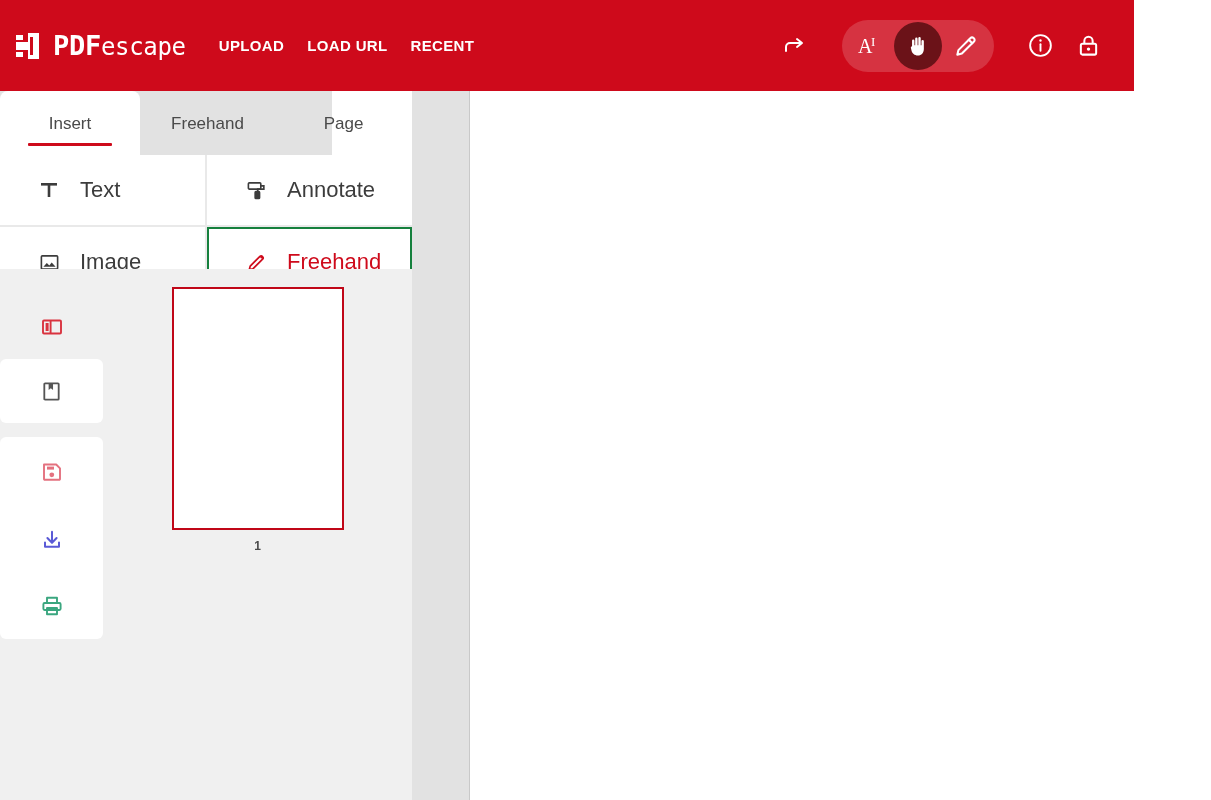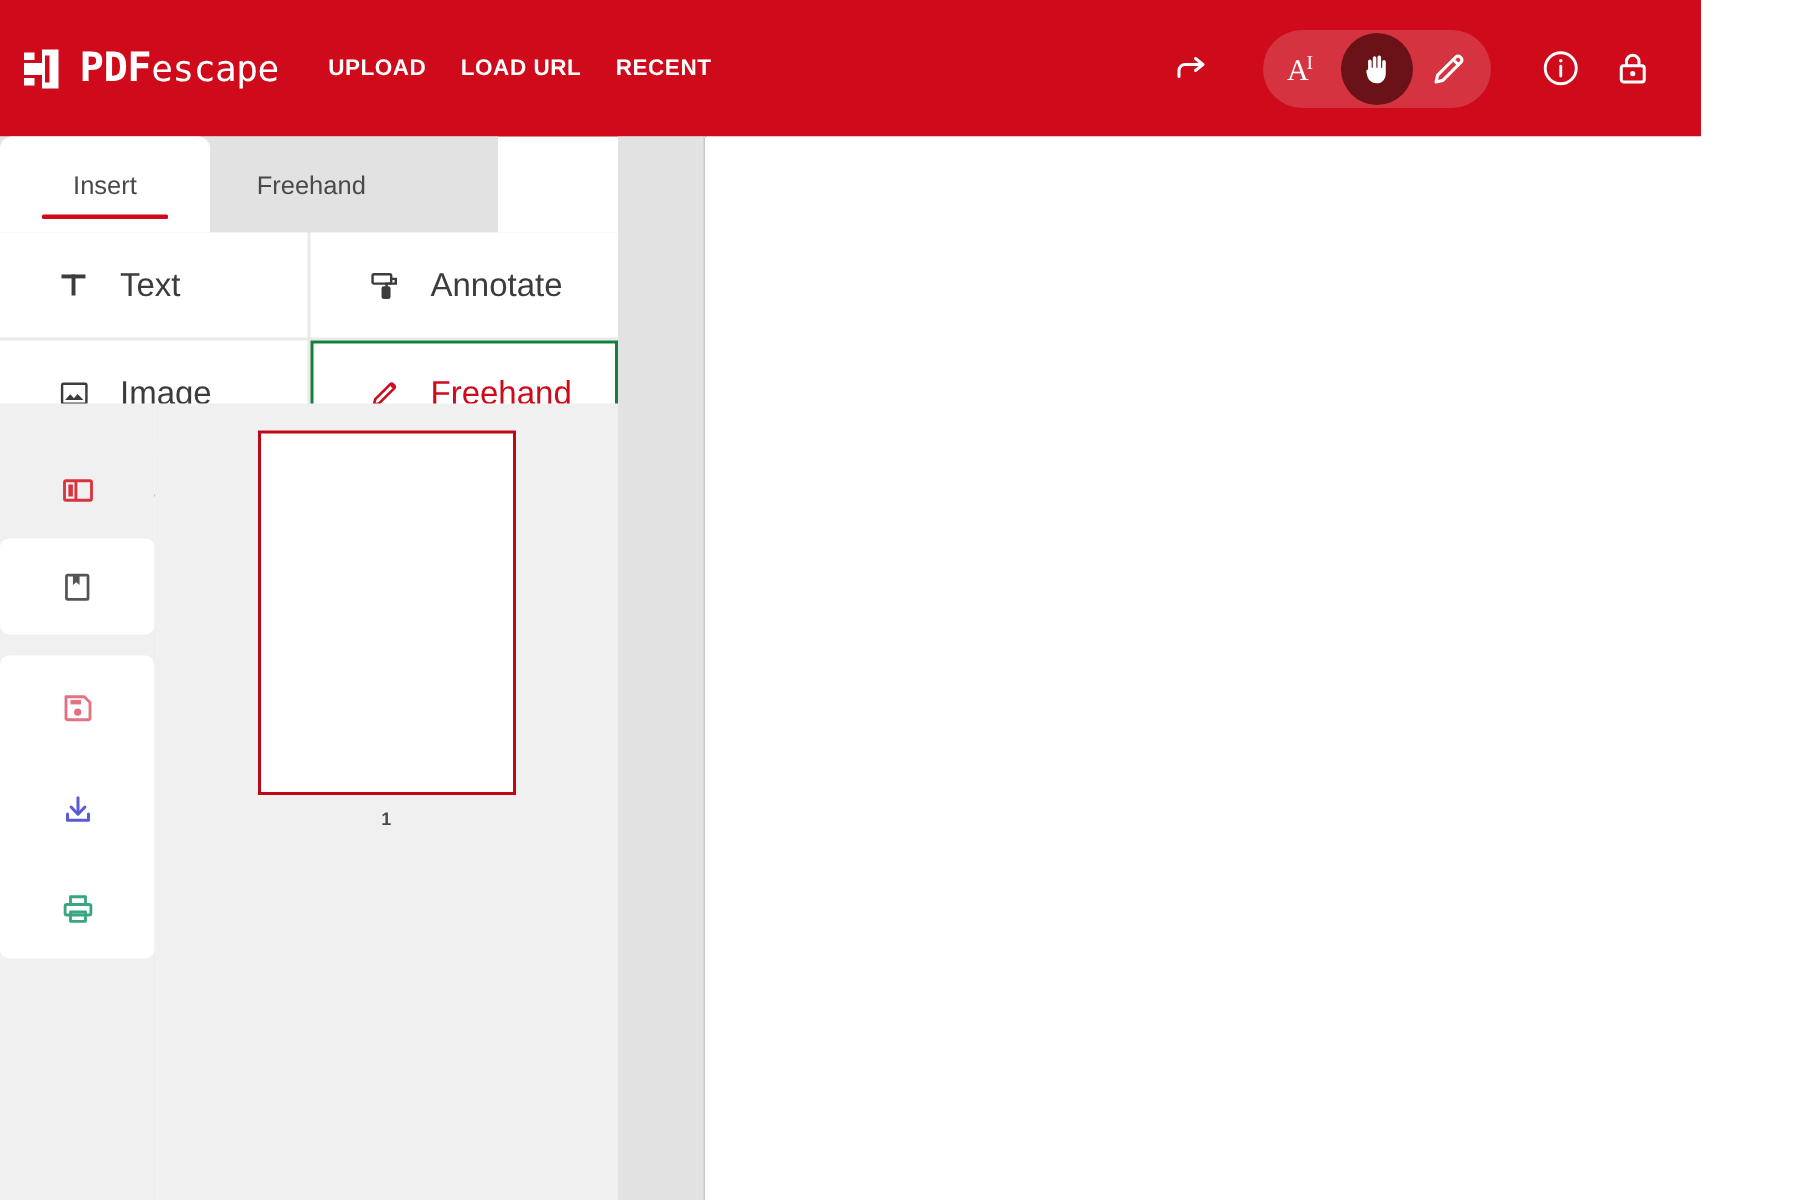--- a/index.html
+++ b/index.html
@@ -228,20 +228,23 @@
   <div class="left-panel">
 
     <div class="tabbar">
       <div class="tab" id="tab-insert">
         <span class="tab-label">Insert</span>
         <span class="tab-underline"></span>
       </div>
       <div class="tab" id="tab-annotate">
         <span class="tab-label">Freehand</span>
       </div>
+      <div class="tab" id="tab-page">
+        <span class="tab-label">Page</span>
+      </div>
     </div>
 
     <div class="tool-grid-wrap">
       <div class="tool-grid">
 
         <div class="tool-cell">
           <span class="tool-ico">
             <svg width="20" height="20" viewBox="0 0 20 20" fill="#3c3c3c">
               <rect x="2" y="3" width="16" height="2.6"></rect>
               <rect x="8.7" y="3" width="2.6" height="14"></rect>

